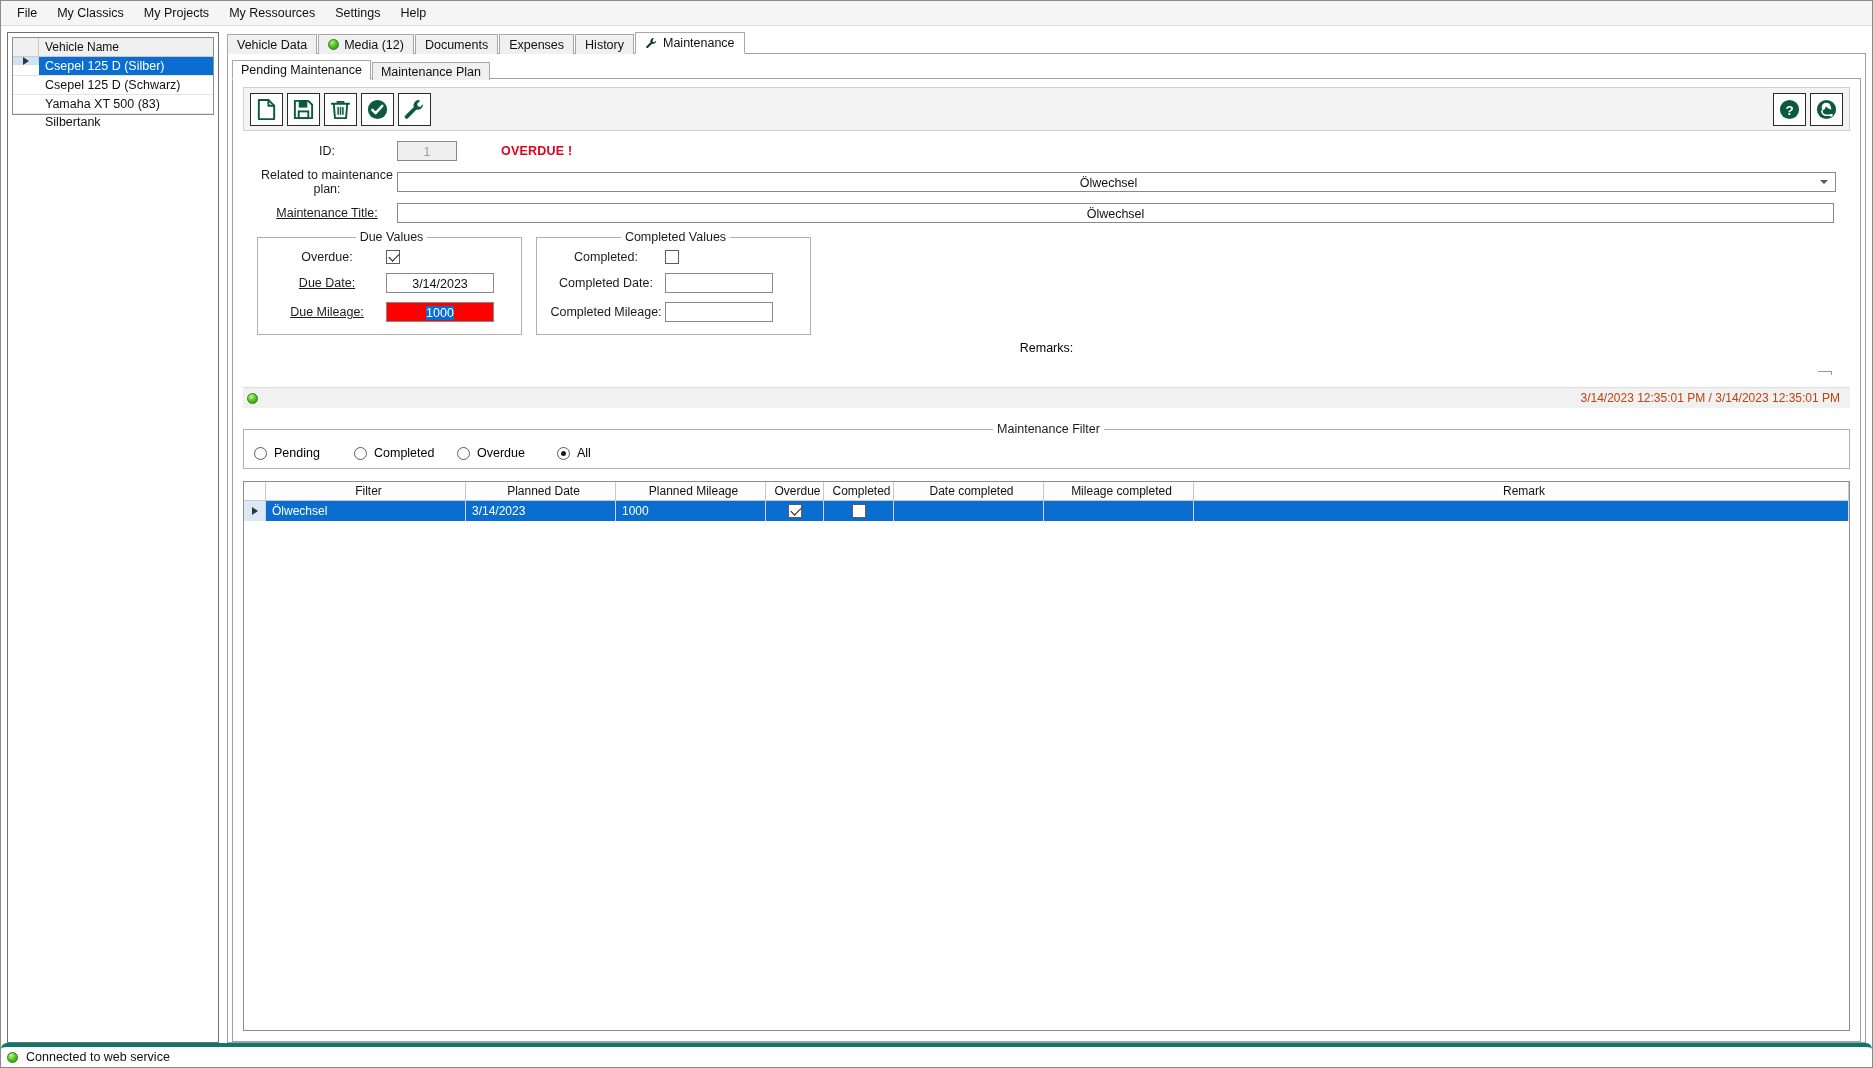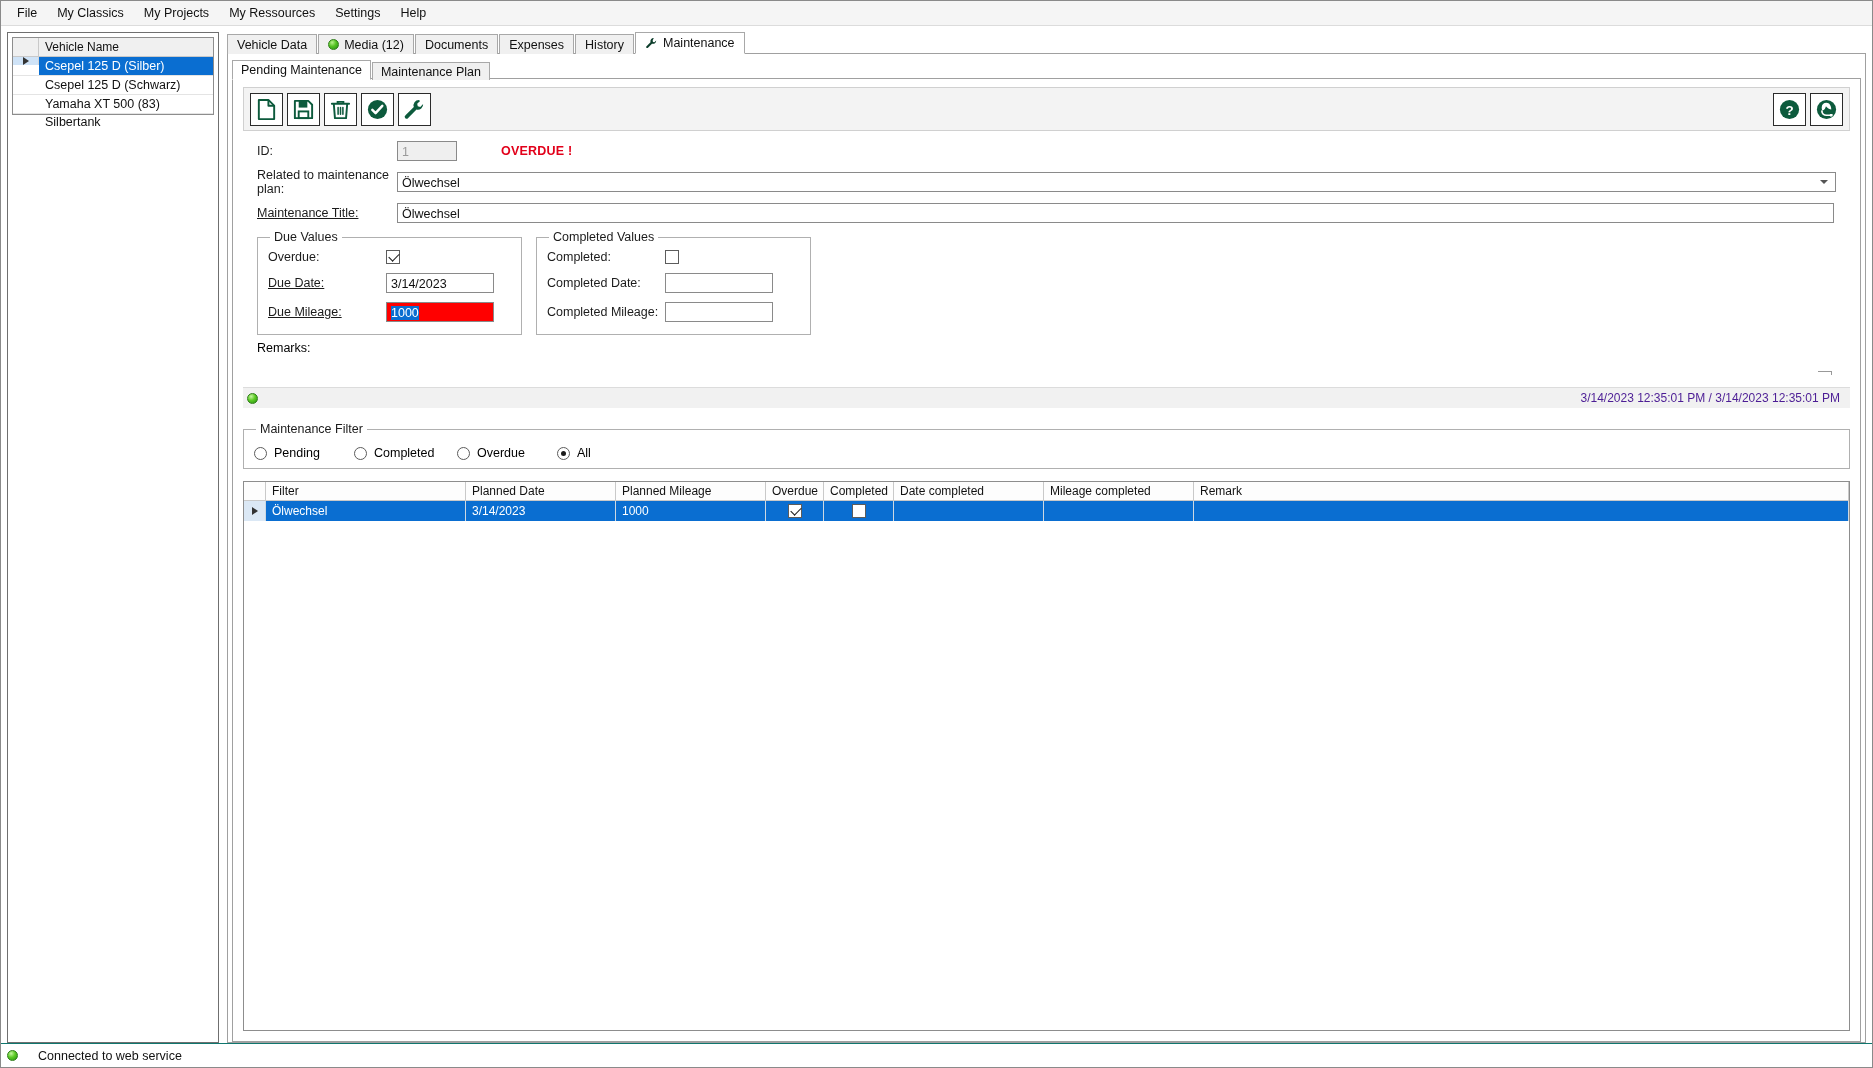--- a/index.html
+++ b/index.html
@@ -115,20 +115,21 @@
     width: 11px; height: 11px; border-radius: 50%;
     background: radial-gradient(circle at 35% 28%, #b6f08a 0%, #54c321 45%, #228b11 100%);
     border: 1px solid #2e7d18; flex: none;
   }
   .wrench-ico { width: 13px; height: 13px; flex: none; }
 
   .tabpane {
     flex: 1; min-height: 0; border: 1px solid #a0a0a0; border-top: none;
     background: #ffffff; display: flex; flex-direction: column;
     padding: 4px 4px 0 4px;
+    text-align: center;
   }
 
   .subtabstrip { display: flex; align-items: flex-end; height: 20px; }
   .subtab {
     height: 18px; padding: 0 8px; display: flex; align-items: center;
     background: #f0f0f0; border: 1px solid #a8a8a8; border-bottom: none;
     font-size: 12.5px; color: #111; margin-right: 1px; position: relative; top: 2px;
   }
   .subtab.active { background: #ffffff; height: 20px; border-bottom: 1px solid #fff; z-index:2;}
 
@@ -196,21 +197,21 @@
   .resize-grip::before {
     content: ""; position: absolute; right: 0; top: 2px; width: 14px; height: 1px; background: #999;
   }
   .resize-grip::after {
     content: ""; position: absolute; right: 0; top: 2px; width: 1px; height: 4px; background: #999;
   }
 
   .statusstrip {
     height: 21px; background: #f1f1f1; border-top: 1px solid #dcdcdc;
     display: flex; align-items: center; justify-content: space-between;
-    padding: 0 10px 0 4px; font-size: 12px; color: #4c1d95;
+    padding: 0 10px 0 4px; font-size: 12px; color: #c2410c;
   }
   .led {
     width: 11px; height: 11px; border-radius: 50%;
     background: radial-gradient(circle at 35% 28%, #c5f5a2 0%, #5ccb24 45%, #258f12 100%);
     border: 1px solid #2e7d18; flex: none;
   }
 
   
   .filterwrap { margin-top: 14px; }
   .radios { display: flex; align-items: center; padding-top: 4px; }
@@ -244,22 +245,22 @@
   .grid-row .gc {
     font-size: 12px; line-height: 19px; padding-left: 6px; color: #111;
     border-right: 1px solid #cdd8e2; overflow: hidden; white-space: nowrap;
     display: flex; align-items: center;
   }
   .grid-row.sel .gc { background: #0a6ed1; color: #fff; }
   .grid-row .gc.center { justify-content: center; padding-left: 0; }
   .grid-body { flex: 1; background: #fff; }
 
   .statusbar {
-    height: 24px; min-height: 24px; background: #ffffff; border-top: 1px solid #0f766e;
-    display: flex; align-items: center; gap: 20px; padding-left: 6px; font-size: 12.5px; color: #111;
+    height: 24px; min-height: 24px; background: #ffffff; border-top: 4px solid #0f766e;
+    display: flex; align-items: center; gap: 8px; padding-left: 6px; font-size: 12.5px; color: #111; border-radius: 6px;
   }
 </style>
 </head>
 <body>
 
 <div id="app">
 
 
   <div class="menubar">
     <div class="mi">File</div>

